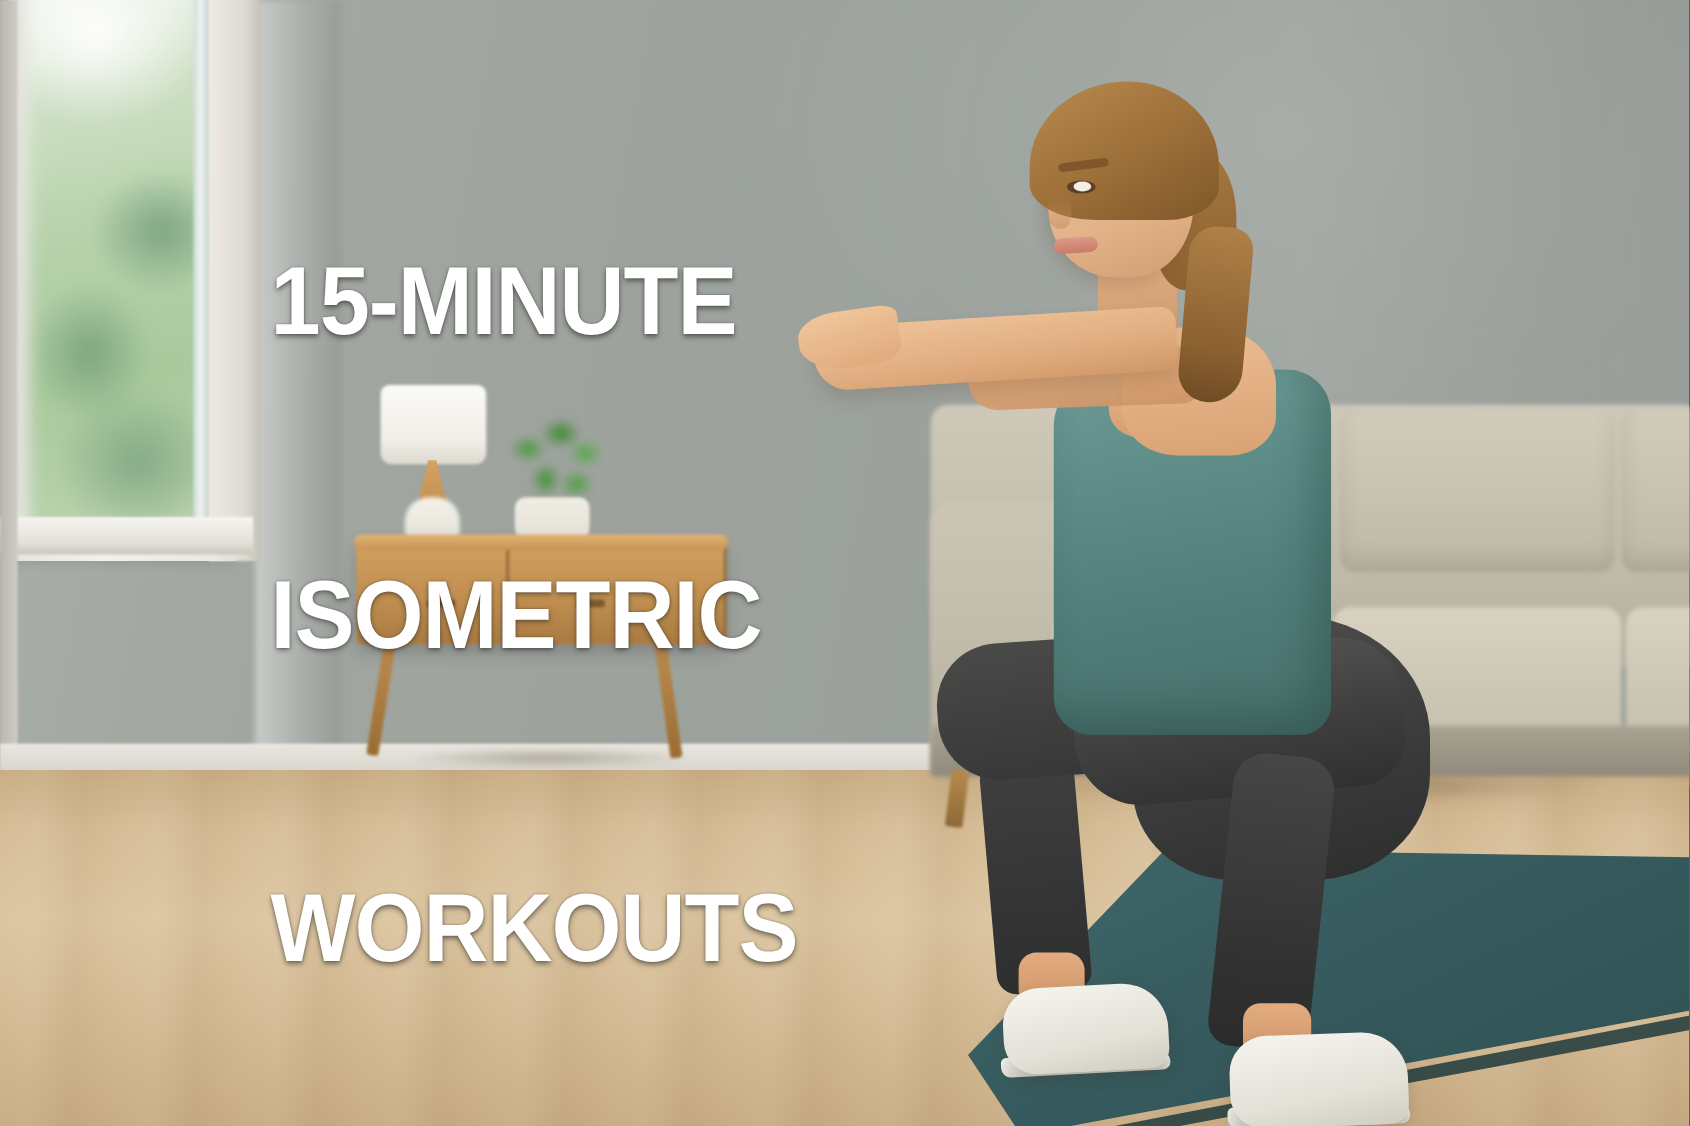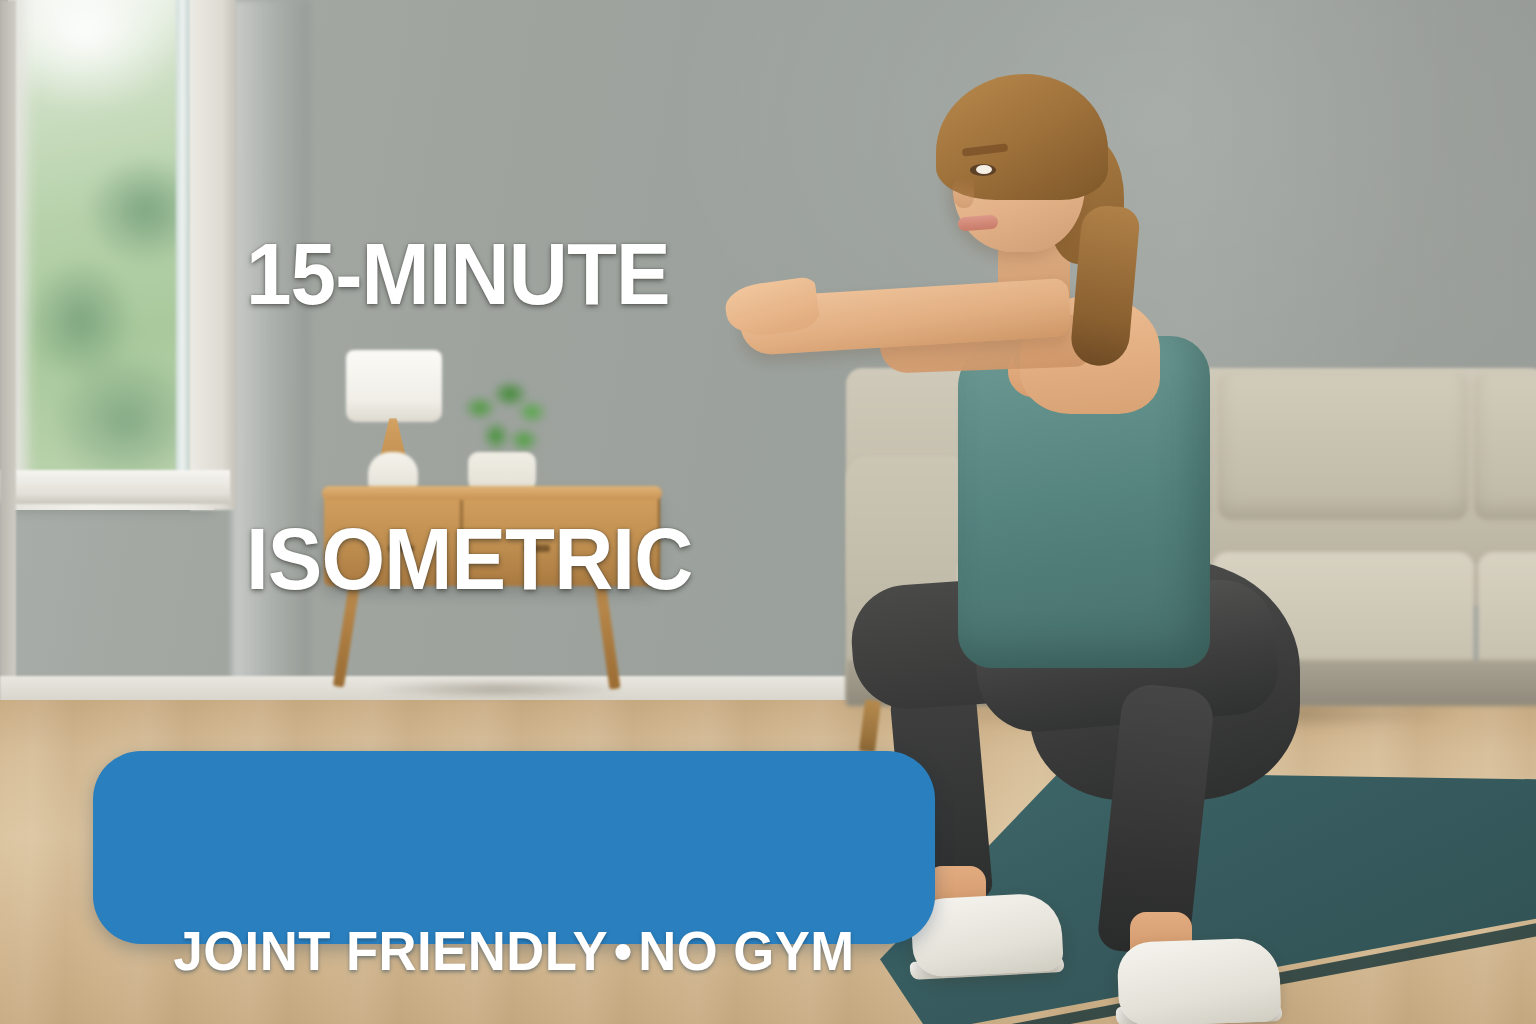--- a/index.html
+++ b/index.html
@@ -372,20 +372,14 @@
     <div class="nose"></div>
     <div class="lips"></div>
   </div>
 
   <div class="headline">
     <span class="hl-line">15-MINUTE</span>
     <span class="hl-line">ISOMETRIC</span>
     <span class="hl-line">WORKOUTS</span>
   </div>
 
-  <div class="banner">
-    <div class="banner-text">
-      <span class="bn-line"><span>JOINT FRIENDLY</span><span class="bullet">•</span><span>NO GYM</span></span>
-      
-    </div>
-  </div>
 
 </div>
 
 </body></html>

